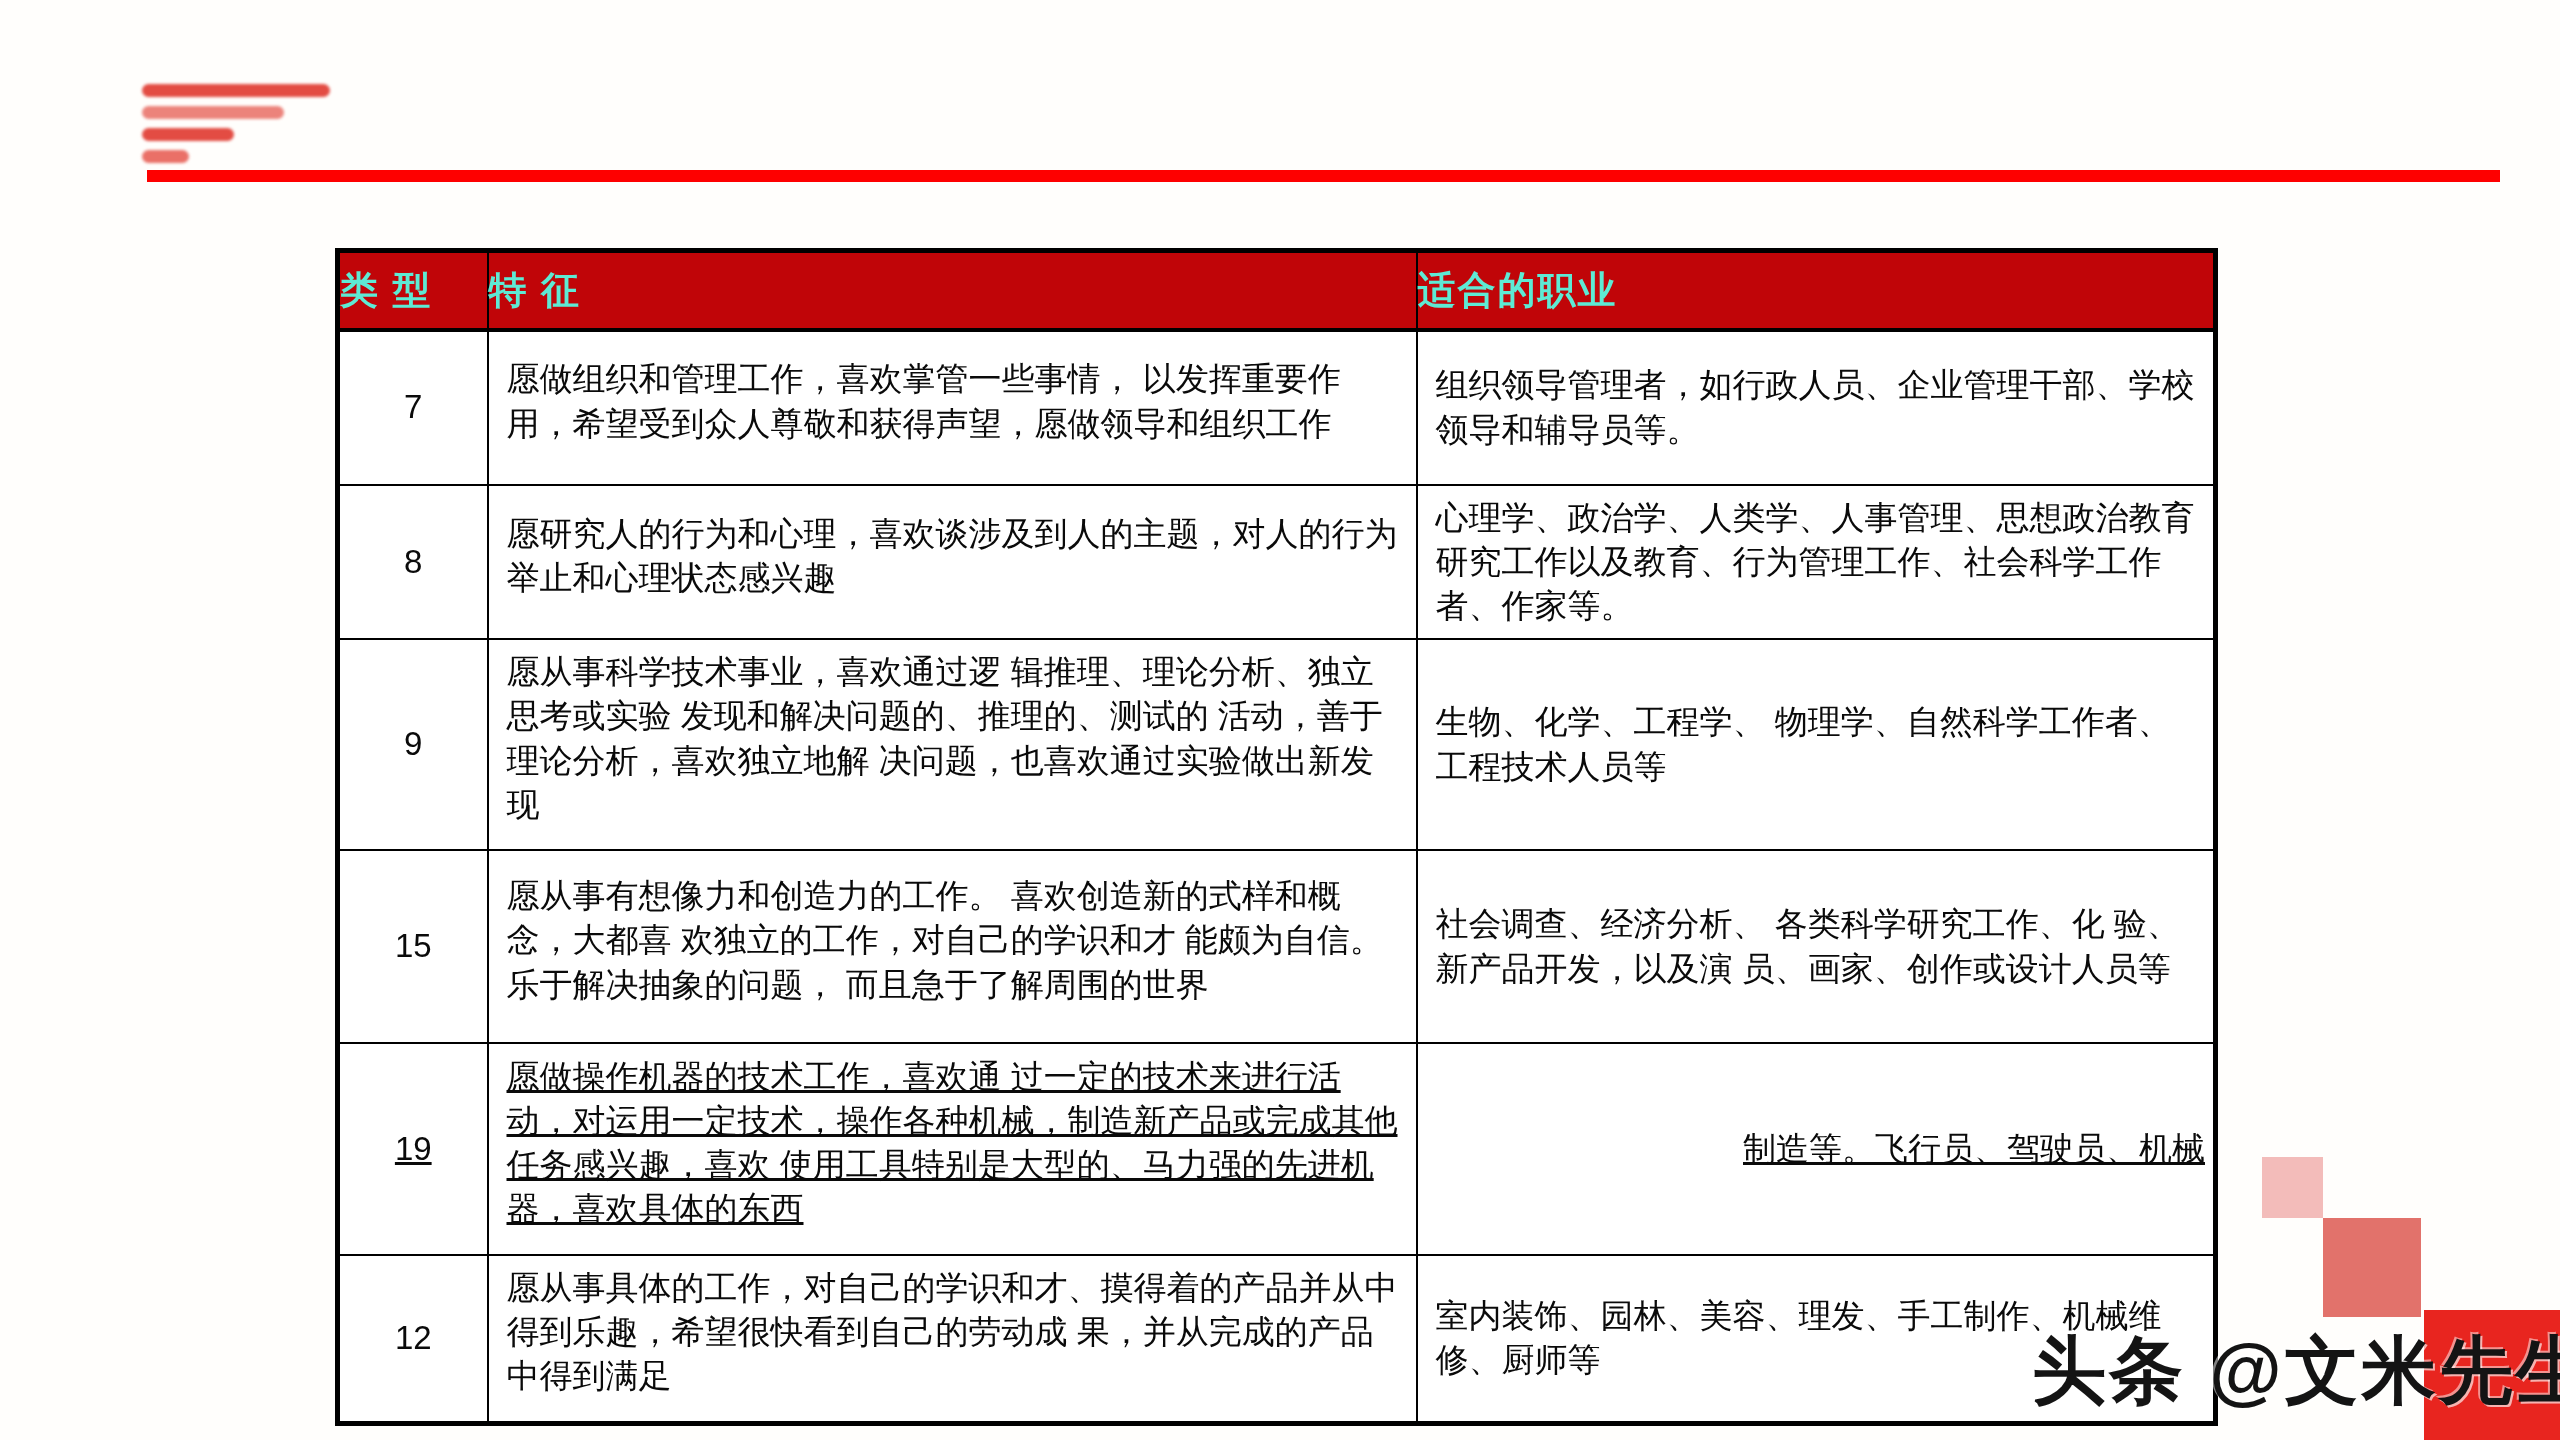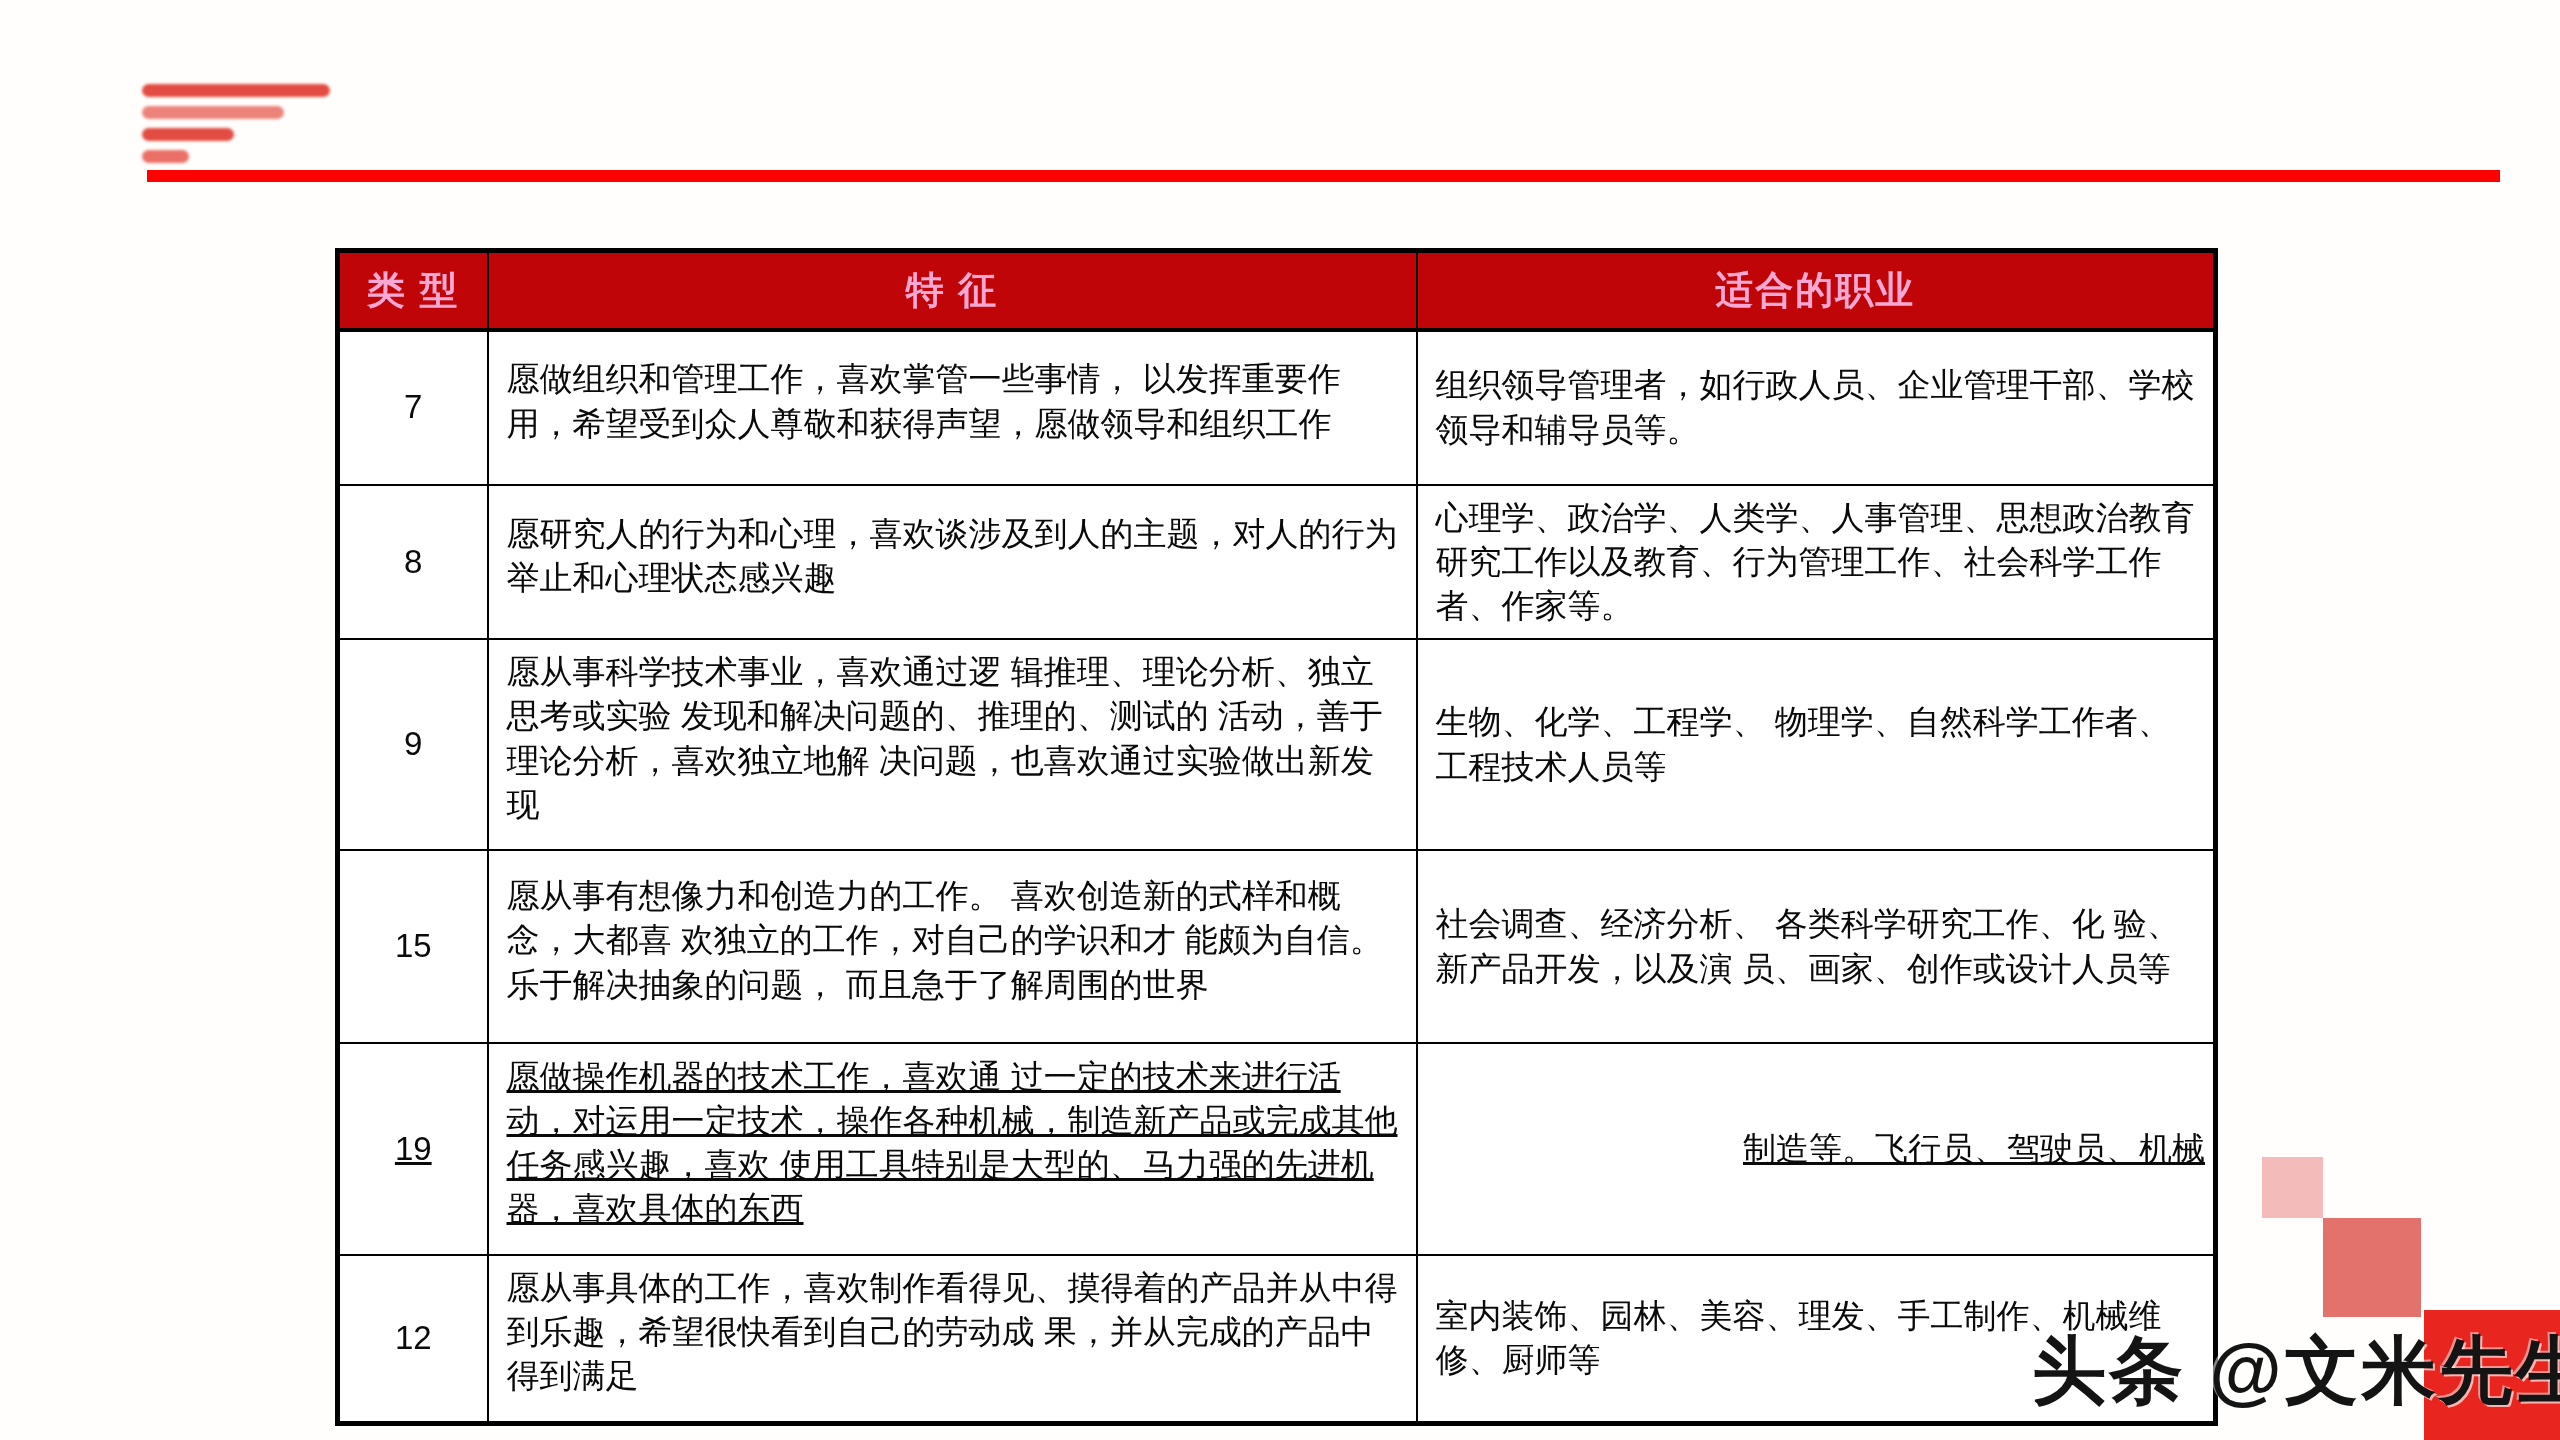--- a/index.html
+++ b/index.html
@@ -46,22 +46,22 @@
   table.career col.c-type    { width:150px; }
   table.career col.c-feature { width:929px; }
   table.career col.c-career  { width:799px; }
 
   table.career th, table.career td { border:2.5px solid #000; }
   table.career { border:5px solid #000; }
   table.career thead th { border-bottom:4px solid #000; }
 
   table.career thead th {
     background:var(--header-bg,#c00508);
-    color:#f9a8d4; font-weight:bold; font-size:38px;
-    height:79px; text-align:center; letter-spacing:2px;
+    color:#5eead4; font-weight:bold; font-size:38px;
+    height:79px; text-align:left; letter-spacing:2px;
   }
 
   table.career td {
     font-size:33px; line-height:1.34; color:#0a0a0a;
     vertical-align:middle;
   }
   td.type-cell   { text-align:center; font-size:36px; }
   td.feature-cell{ text-align:left; padding:10px 14px 22px 18px; }
   td.career-cell { text-align:left; padding:10px 12px 10px 18px; }
   td.career-cell.center { text-align:right; padding:10px 8px; }
@@ -134,21 +134,21 @@
           <td class="feature-cell">愿从事有想像力和创造力的工作。 喜欢创造新的式样和概念，大都喜 欢独立的工作，对自己的学识和才 能颇为自信。乐于解决抽象的问题， 而且急于了解周围的世界</td>
           <td class="career-cell">社会调查、经济分析、 各类科学研究工作、化 验、新产品开发，以及演 员、画家、创作或设计人员等</td>
         </tr>
         <tr>
           <td class="type-cell">19</td>
           <td class="feature-cell"> 愿做操作机器的技术工作，喜欢通 过一定的技术来进行活动，对运用一定技术，操作各种机械，制造新产品或完成其他任务感兴趣，喜欢 使用工具特别是大型的、马力强的先进机器，喜欢具体的东西</td>
           <td class="career-cell center">制造等。飞行员、驾驶员、机械</td>
         </tr>
         <tr>
           <td class="type-cell">12</td>
-          <td class="feature-cell">愿从事具体的工作，喜欢制作看得见、摸得着的产品并从中得到乐趣，希望很快看到自己的劳动成 果，并从完成的产品中得到满足</td>
+          <td class="feature-cell">愿从事具体的工作，对自己的学识和才、摸得着的产品并从中得到乐趣，希望很快看到自己的劳动成 果，并从完成的产品中得到满足</td>
           <td class="career-cell">室内装饰、园林、美容、理发、手工制作、机械维修、厨师等</td>
         </tr>
       </tbody>
   </table>
 
   <div class="sq sq-small"></div>
   <div class="sq sq-medium"></div>
   <div class="sq sq-large"></div>
 
   <div class="watermark">头条 @文米先生</div>

